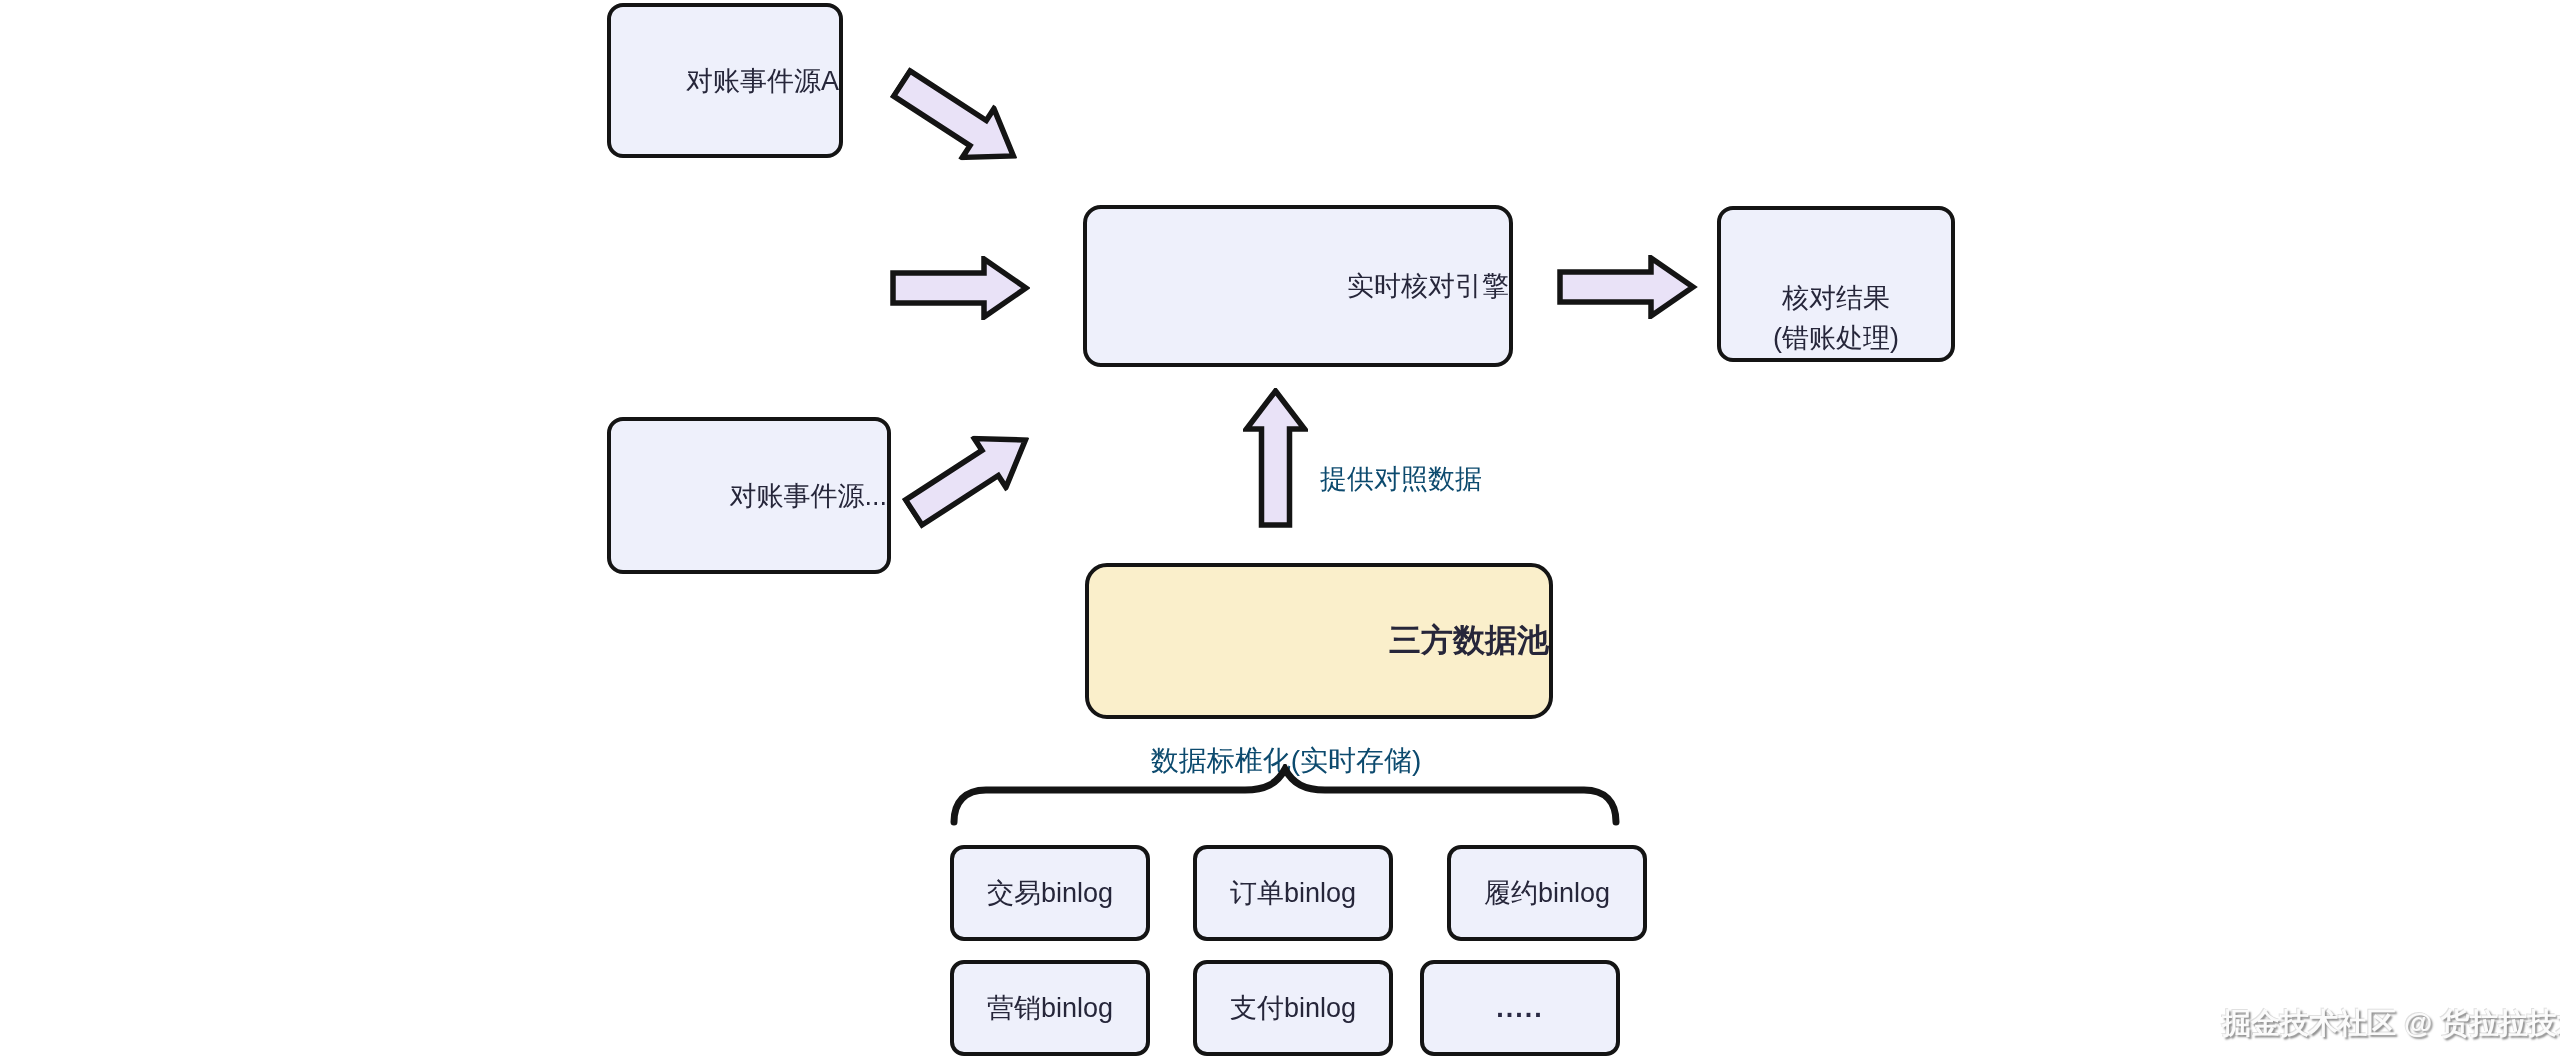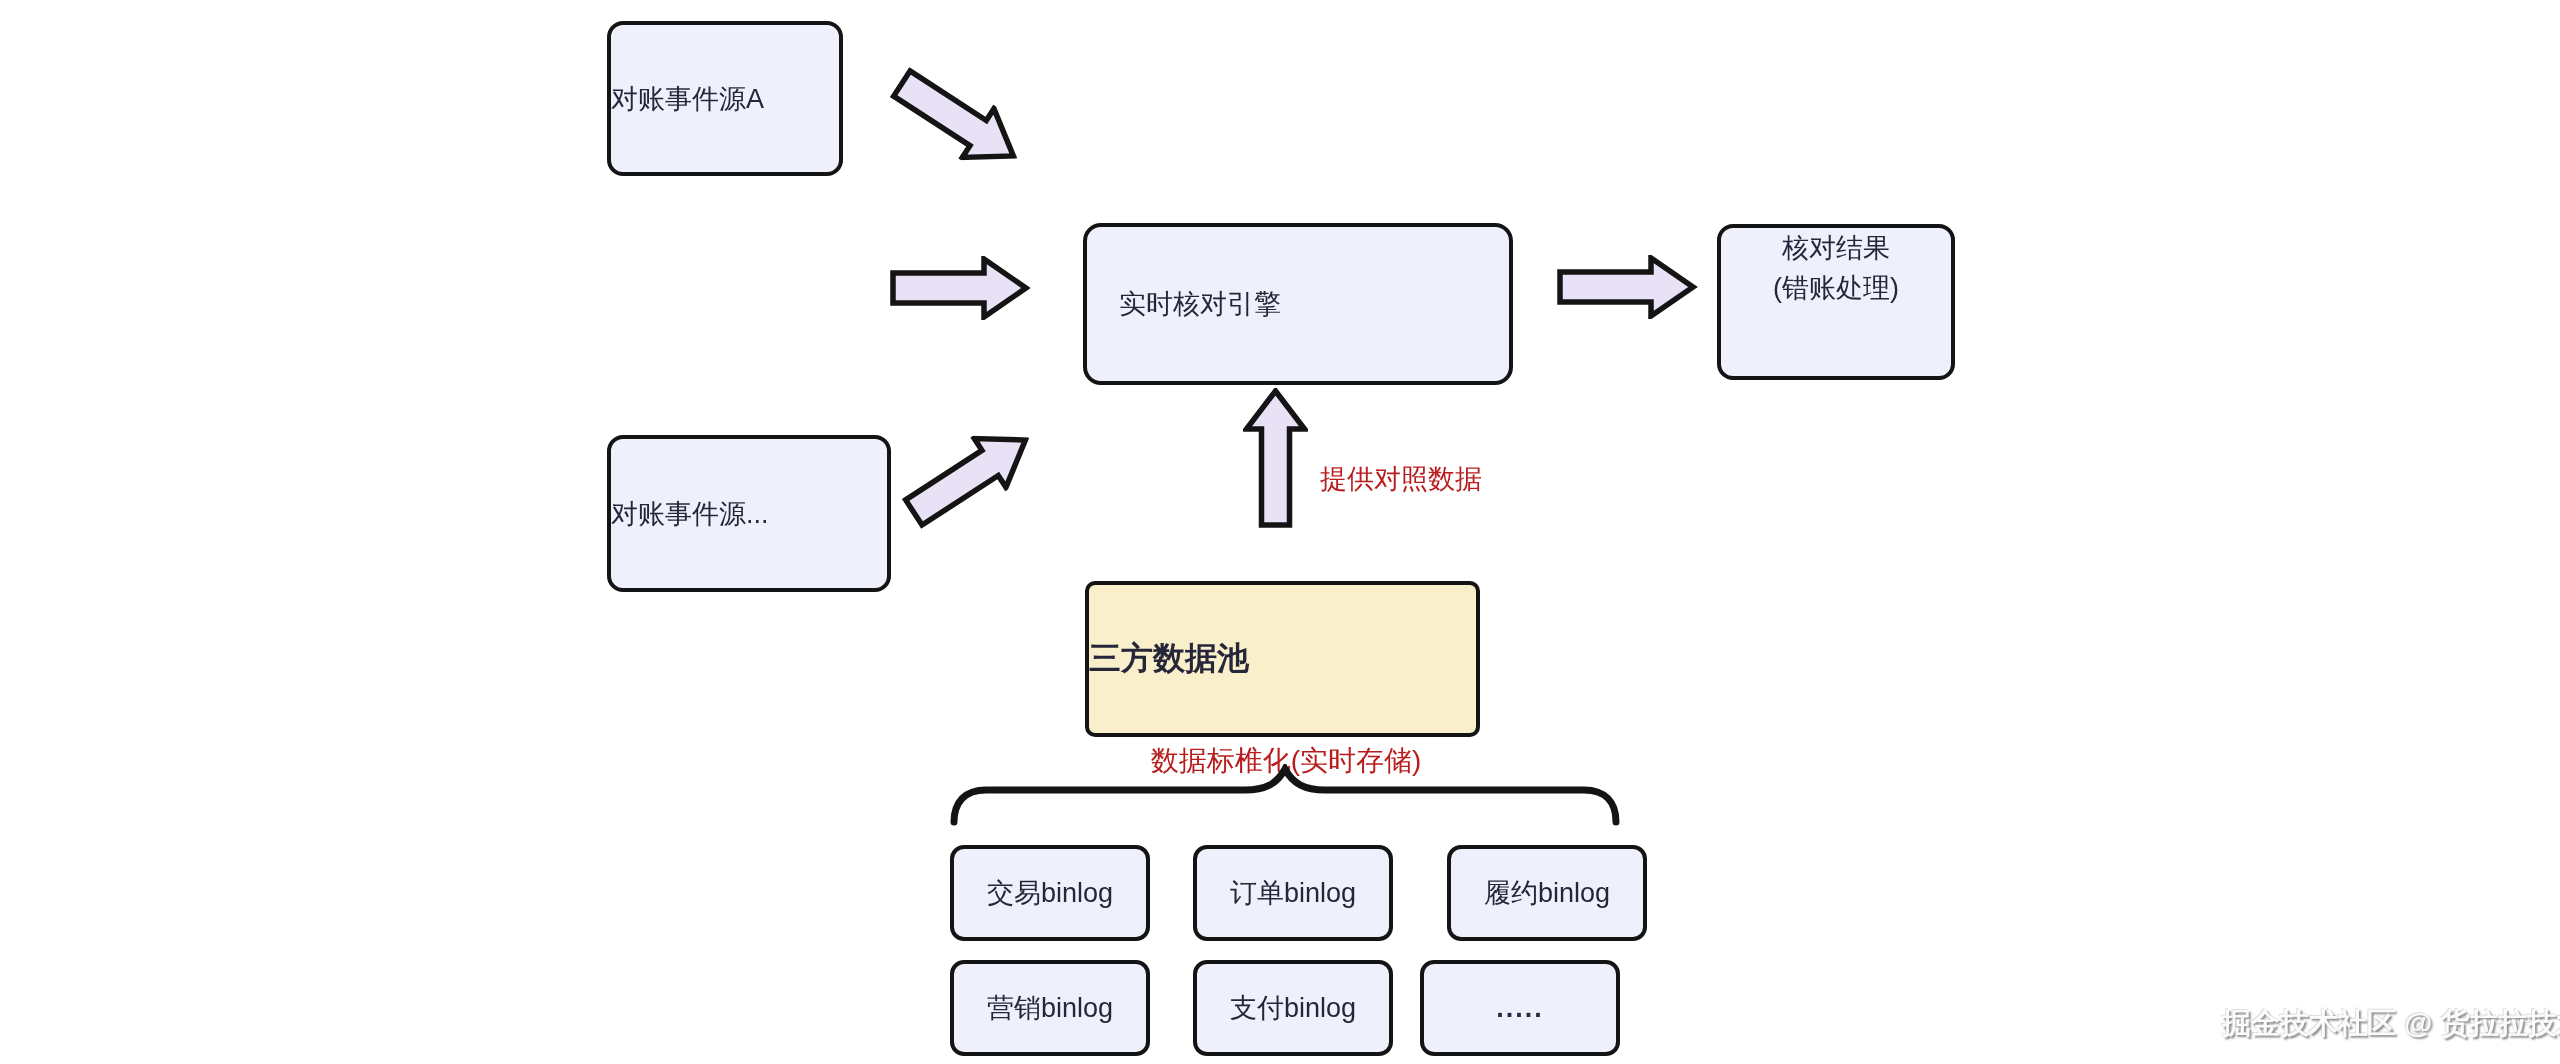--- a/index.html
+++ b/index.html
@@ -1,37 +1,37 @@
 <!DOCTYPE html>
 <html><head>
 <meta charset="utf-8">
 <style>
   html,body{margin:0;padding:0;background:#ffffff;}
   #canvas{
     position:relative;width:2560px;height:1064px;background:#ffffff;overflow:hidden;
     font-family:"Liberation Sans","DejaVu Sans",sans-serif;color:#26263a;
   }
   .node{
-    position:absolute;display:flex;align-items:center;justify-content:flex-start;
+    position:absolute;display:flex;align-items:center;justify-content:flex-end;
     background:#eef0fb;border:4px solid #141414;border-radius:16px;
-    font-size:27px;color:#26263a;box-sizing:border-box;text-align:center;margin-top:18px;
+    font-size:27px;color:#26263a;box-sizing:border-box;text-align:center;
   }
   #node-source-a{left:607px;top:3px;width:236px;height:155px;}
   #node-source-b{left:607px;top:207px;width:236px;height:157px;}
   #node-source-etc{left:607px;top:417px;width:284px;height:157px;}
   #node-engine{left:1083px;top:205px;width:430px;height:162px;border-radius:18px;padding-left:32px;}
   #node-result{left:1717px;top:206px;width:238px;height:156px;flex-direction:column;line-height:40px;}
-  #node-pool{left:1085px;top:563px;width:395px;height:156px;background:#faefcb;font-weight:bold;font-size:32px;border-radius:10px;}
+  #node-pool{left:1085px;top:563px;width:468px;height:156px;background:#faefcb;font-weight:bold;font-size:32px;border-radius:22px;}
   .arrow{position:absolute;}
   #arrow-a{left:888px;top:88px;transform:rotate(33deg);}
   #arrow-b{left:890px;top:256px;}
   #arrow-c{left:900px;top:444px;transform:rotate(-33deg);}
   #arrow-d{left:1556px;top:255px;}
   #arrow-up{left:1243px;top:388px;}
-  .float-label{position:absolute;font-size:27px;color:#b91c1c;white-space:nowrap;}
+  .float-label{position:absolute;font-size:27px;color:#0c4a6e;white-space:nowrap;}
   #up-arrow-label{left:1320px;top:461px;}
   #standardize-label{left:1286px;top:742px;font-size:28px;transform:translateX(-50%);}
   #brace{position:absolute;left:950px;top:764px;}
   .binlog{
     position:absolute;display:flex;align-items:center;justify-content:center;
     background:#eef0fb;border:4px solid #141414;border-radius:14px;
     width:200px;height:96px;font-size:27px;box-sizing:border-box;
   }
   #binlog-1{left:950px;top:845px;}
   #binlog-2{left:1193px;top:845px;}

